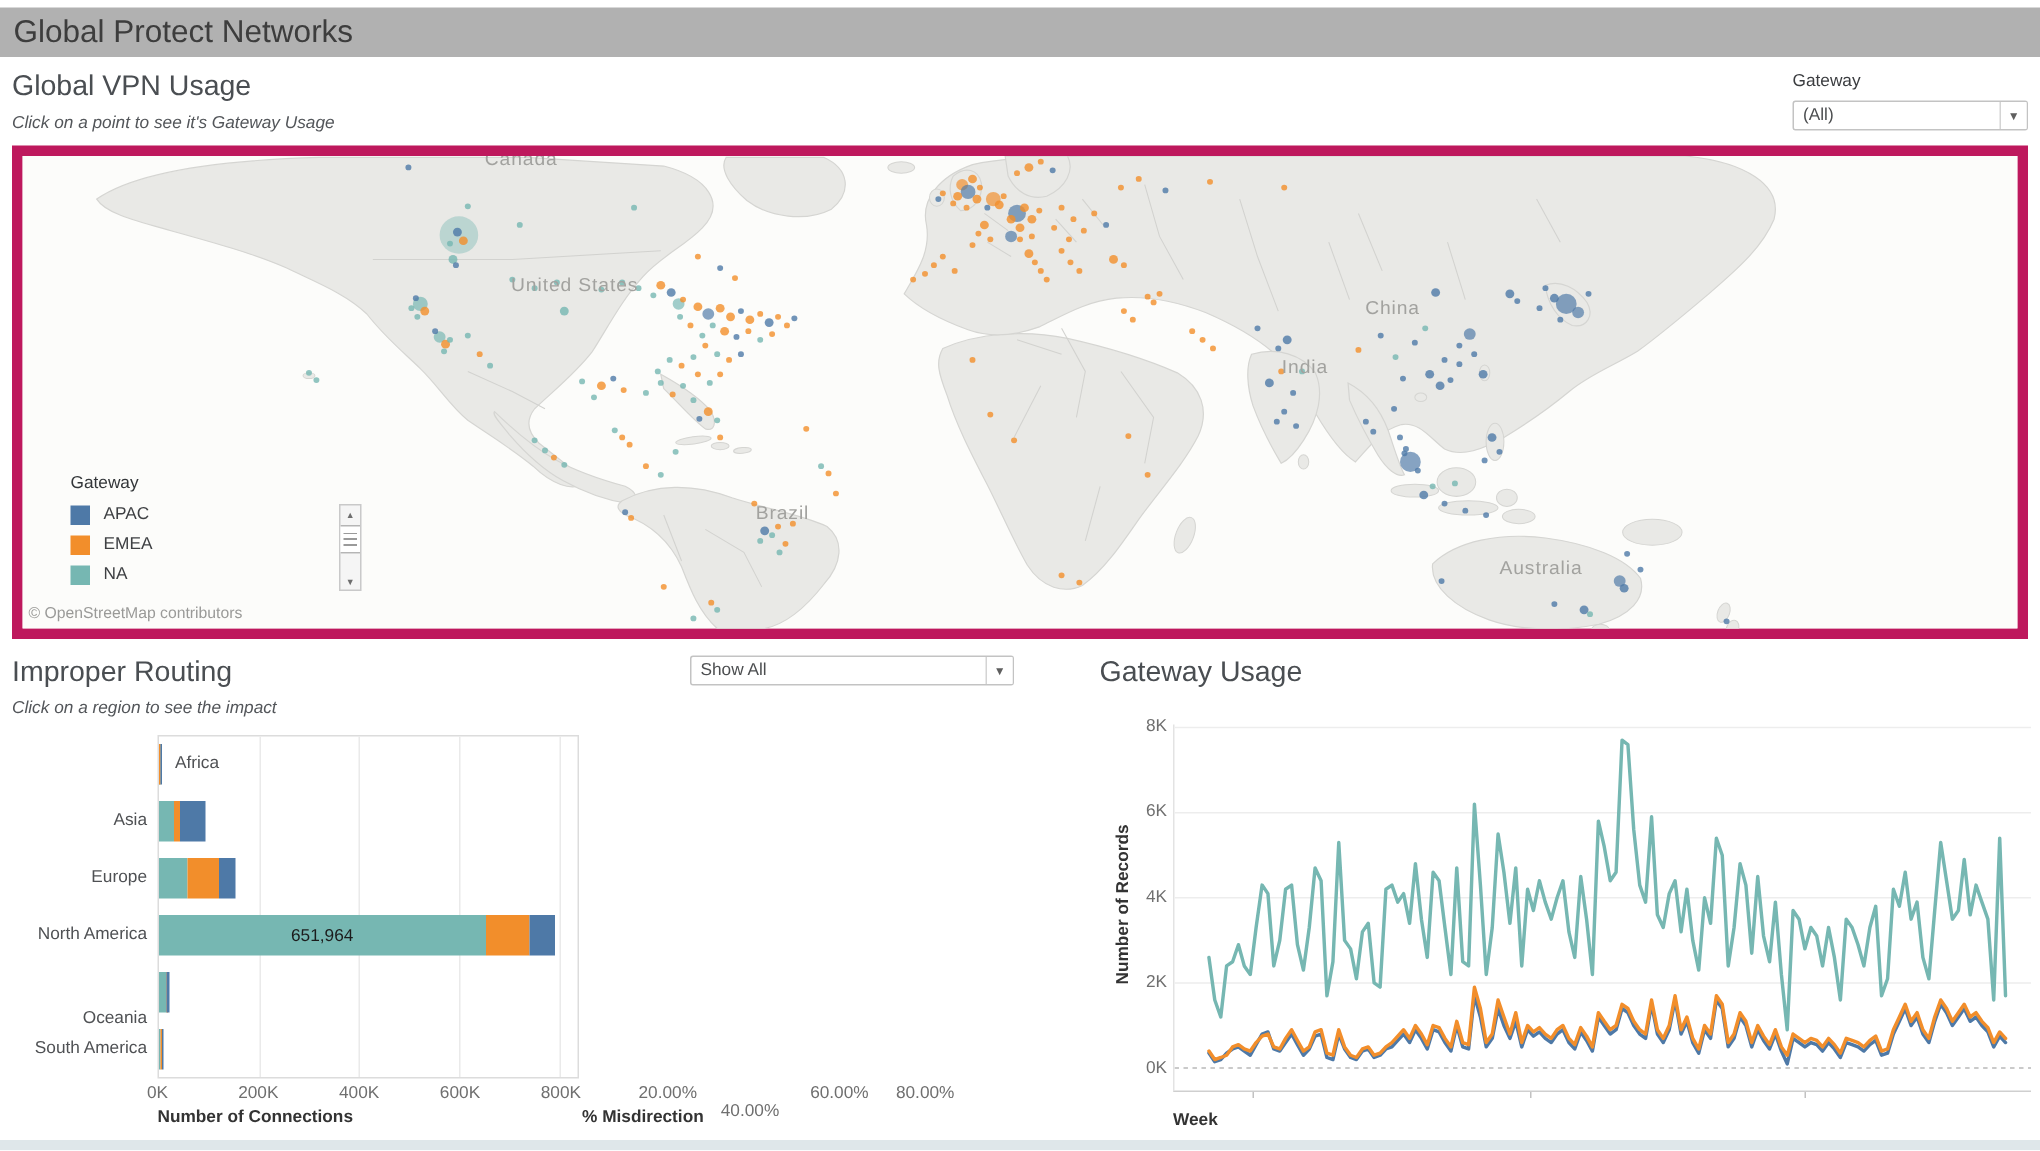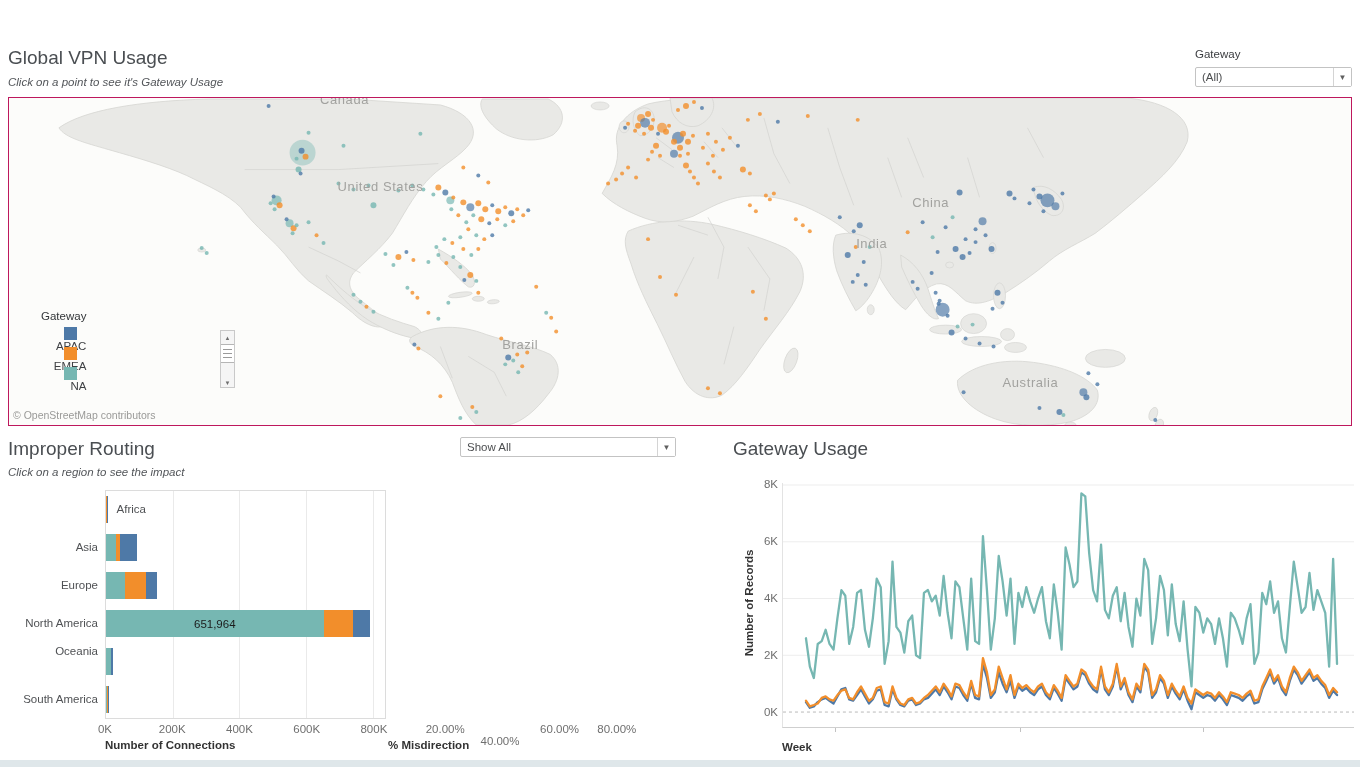--- a/index.html
+++ b/index.html
@@ -9,25 +9,25 @@
   .titlebar{left:0;top:5px;width:1360px;height:33px;background:#b1b1b1;color:#3d3d3d;
     font-size:21px;line-height:33px;padding-left:9px;box-sizing:border-box;}
   .sec-title{font-size:19px;color:#4a4e52;white-space:nowrap;}
   .sec-sub{font-size:11.5px;font-style:italic;color:#53565a;white-space:nowrap;}
   .flabel{font-size:11.5px;color:#3b3d40;}
   .dropdown{background:#fff;border:1px solid #c3c3c3;border-radius:2px;font-size:11.5px;color:#4c4e50;
     display:flex;align-items:stretch;box-sizing:border-box;cursor:pointer;}
   .dd-text{flex:1;padding-left:6px;display:flex;align-items:center;white-space:nowrap;overflow:hidden;}
   .dd-btn{width:17px;border-left:1px solid #d4d4d4;display:flex;align-items:center;justify-content:center;
     font-size:8px;color:#5f5f5f;background:#fff;}
-  .map-panel{left:8px;top:97px;width:1344px;height:329px;border:1px solid #be185d;background:#fcfcfa;box-sizing:border-box;}
+  .map-panel{left:8px;top:97px;width:1344px;height:329px;border:7px solid #be185d;background:#fcfcfa;box-sizing:border-box;}
   .map-panel svg{position:absolute;left:0;top:0;width:100%;height:100%;}
   .legend{left:32px;top:212px;font-size:11.5px;color:#3e4043;}
   .legend-title{margin-bottom:5px;color:#333639;}
-  .legend-row{display:flex;align-items:flex-end;height:20px;cursor:pointer;flex-direction:column;}
+  .legend-row{display:flex;align-items:center;height:20px;cursor:pointer;}
   .legend-swatch{width:13px;height:13px;margin-right:9px;flex:0 0 auto;}
   .lscroll{left:211px;top:232px;width:15px;height:58px;background:#f5f5f5;border:1px solid #c9c9c9;box-sizing:border-box;}
   .lscroll .sbtn{height:13px;display:flex;align-items:center;justify-content:center;font-size:6px;color:#6e6e6e;cursor:pointer;}
   .lscroll .thumb{height:17px;background:#fff;border-top:1px solid #b5b5b5;border-bottom:1px solid #b5b5b5;
     display:flex;align-items:center;justify-content:center;cursor:pointer;}
   .lscroll .grip{width:9px;height:9px;background-image:repeating-linear-gradient(to bottom,#9a9a9a 0 1px,transparent 1px 4px);}
   .attrib{left:4px;bottom:4px;font-size:10.5px;color:#9a9a98;}
   .plot{border:1px solid #dcdcdc;box-sizing:border-box;background:#fff;}
   .gridv{position:absolute;top:0;bottom:0;width:1px;background:#eaeaea;}
   .tick{position:absolute;font-size:11.5px;color:#6f6f6f;transform:translateX(-50%);white-space:nowrap;}
@@ -42,20 +42,21 @@
   .ytick{position:absolute;width:38px;font-size:11.5px;color:#6f6f6f;text-align:right;}
   .xtickmark{position:absolute;width:1px;height:4px;background:#c2c2c2;}
   .ylabel-rot{left:684px;top:597px;width:130px;text-align:center;transform:rotate(-90deg);}
   .bottomstrip{left:0;top:760px;width:1360px;height:7px;background:#dfe7ea;}
 </style>
 </head>
 <body>
 
 <div class="stage">
 
+  <div class="abs titlebar">Global Protect Networks</div>
 
   <div class="abs sec-title" style="left:8px;top:47px;">Global VPN Usage</div>
   <div class="abs sec-sub" style="left:8px;top:76px;">Click on a point to see it's  Gateway Usage</div>
 
   <div class="abs flabel" style="left:1195px;top:48px;">Gateway</div>
   <div class="abs dropdown" style="left:1195px;top:67px;width:157px;height:20px;">
     <span class="dd-text">(All)</span>
     <span class="dd-btn">▼</span>
   </div>
 
@@ -448,21 +449,21 @@
       </svg>
   </div>
   <div id="xtickmarks"></div>
   <div class="abs axis-title" style="left:782px;top:741px;width:572px;">Week</div>
 
   <div class="abs bottomstrip"></div>
 <div class="region-label" style="top: 490px; height: 38px; padding-left: 48px;">Africa</div>
     <div class="region-label" style="top: 528px; height: 38px;">Asia</div>
     <div class="region-label" style="top: 566px; height: 38px;">Europe</div>
     <div class="region-label" style="top: 604px; height: 38px;">North America</div>
-    <div class="region-label" style="top: 632px; height: 38px; text-align: right;">Oceania</div>
+    <div class="region-label" style="top: 660px; height: 38px; text-align: right;">Oceania</div>
     <div class="region-label" style="top: 680px; height: 38px;">South America</div>
     <div class="tick" style="left: 105px; top: 723px;">0K</div>
     <div class="tick" style="left: 172.225px; top: 723px;">200K</div>
     <div class="tick" style="left: 239.45px; top: 723px;">400K</div>
     <div class="tick" style="left: 306.675px; top: 723px;">600K</div>
     <div class="tick" style="left: 373.9px; top: 723px;">800K</div>
     <div class="tick" style="left: 445.2px; top: 723px;">20.00%</div>
     <div class="tick" style="left: 500px; top: 723px; margin-top: 12px;">40.00%</div>
     <div class="tick" style="left: 559.599px; top: 723px;">60.00%</div>
     <div class="tick" style="left: 616.798px; top: 723px;">80.00%</div>

